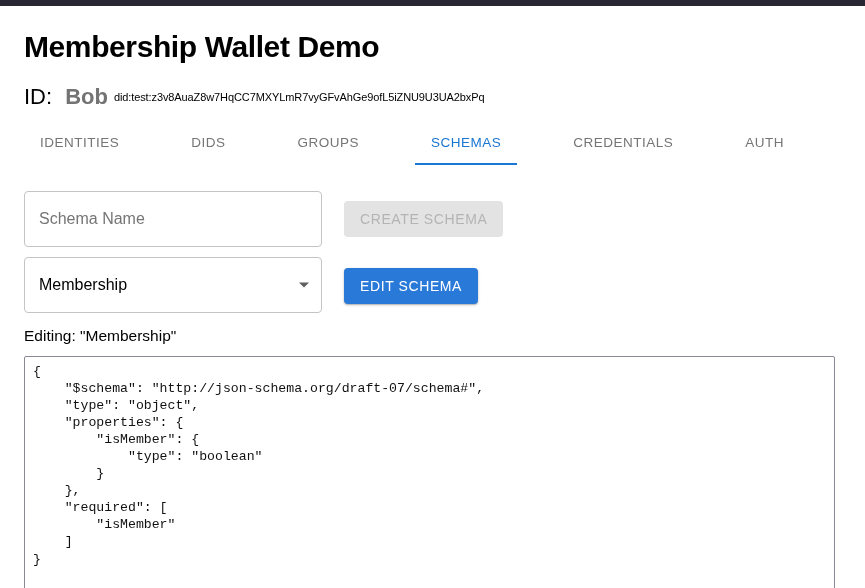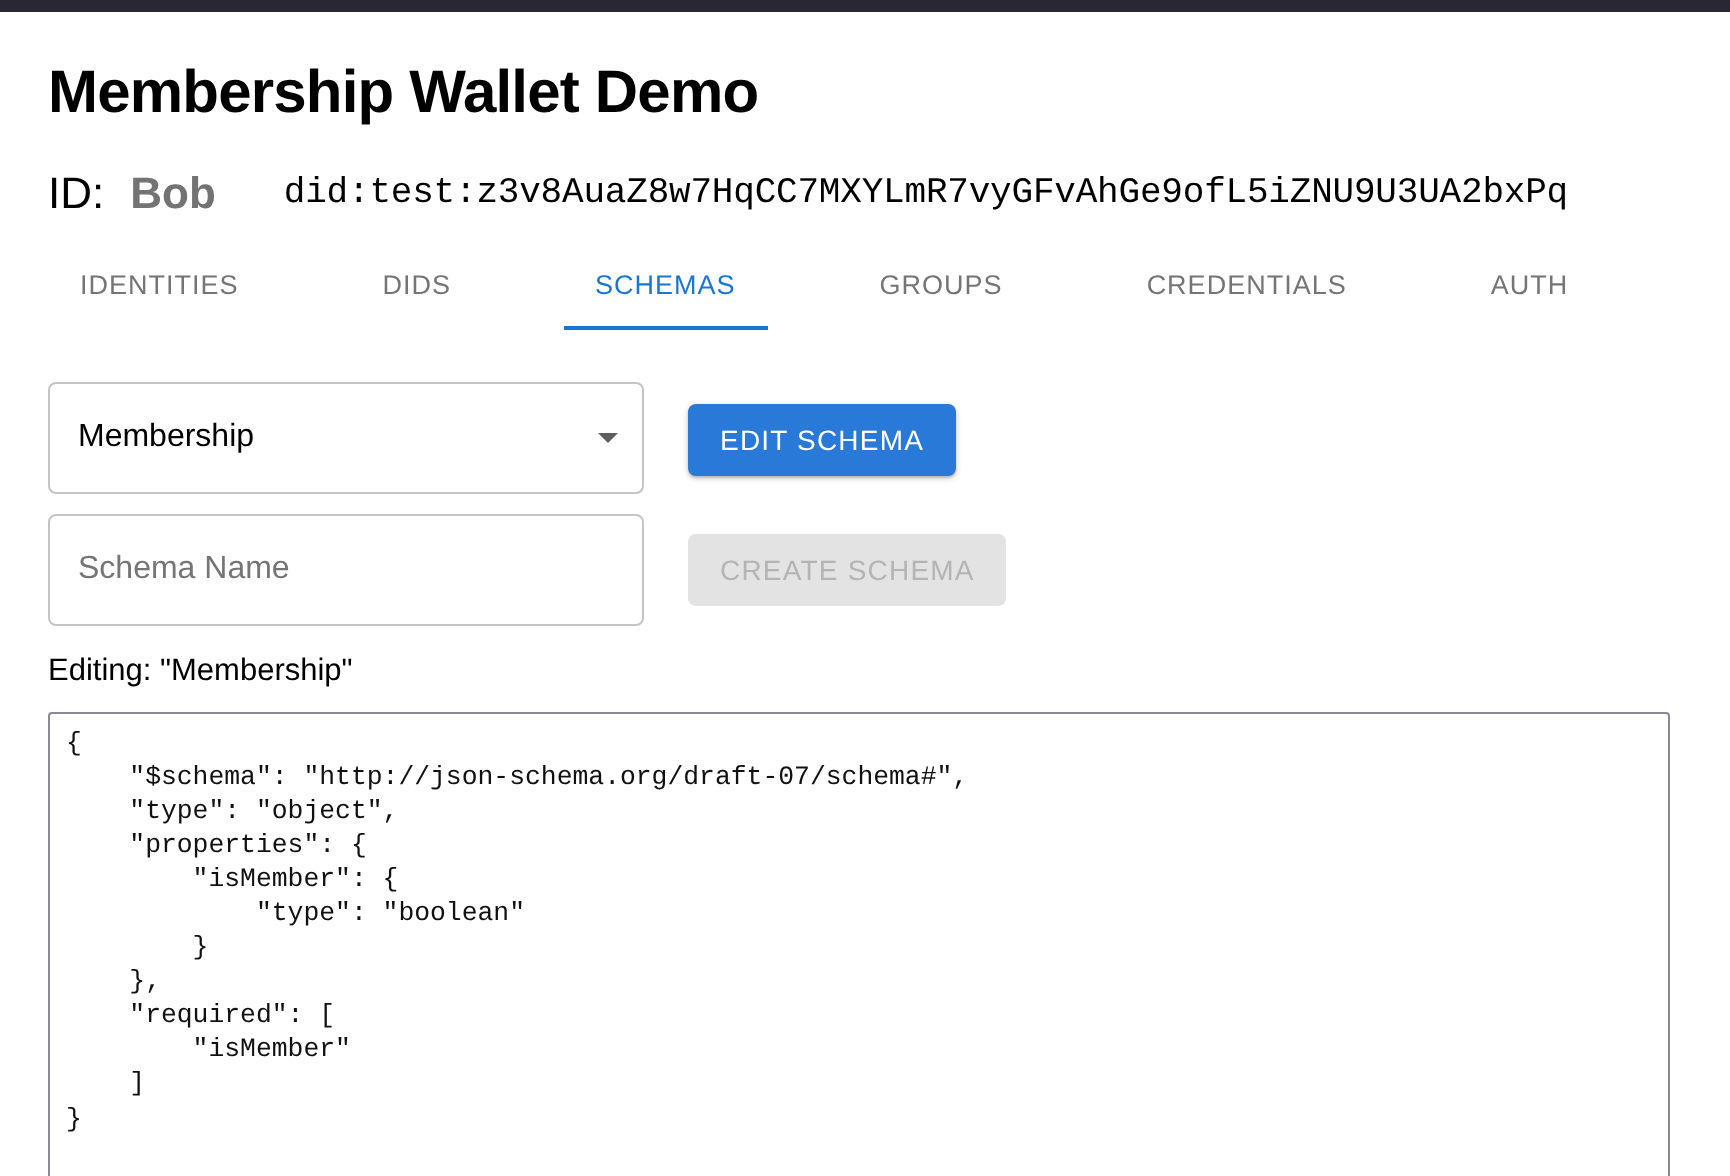--- a/index.html
+++ b/index.html
@@ -43,24 +43,24 @@
     font-weight: 400;
     color: #000;
   }
   .id-name {
     font-size: 22px;
     font-weight: bold;
     color: #737373;
     margin-left: 13px;
   }
   .id-did {
-    font-family: Liberation Mono, monospace;
-    font-size: 18px;
-    color: #000;
-    margin-left: 34px;
+    font-family: Liberation Sans, sans-serif;
+    font-size: 11px;
+    color: #000;
+    margin-left: 6px;
     letter-spacing: -0.1px;
     white-space: nowrap;
   }
   #tabs {
     display: flex;
     align-items: flex-start;
     margin-top: 16px;
     height: 42px;
     position: relative;
     gap: 40px;
@@ -198,41 +198,41 @@
 
   <div id="id-row">
     <span class="id-label">ID:</span>
     <span class="id-name">Bob</span>
     <span class="id-did">did:test:z3v8AuaZ8w7HqCC7MXYLmR7vyGFvAhGe9ofL5iZNU9U3UA2bxPq</span>
   </div>
 
   <div id="tabs">
     <button class="tab">IDENTITIES</button>
     <button class="tab">DIDS</button>
+    <button class="tab">GROUPS</button>
     <button class="tab active">SCHEMAS</button>
-    <button class="tab">GROUPS</button>
     <button class="tab">CREDENTIALS</button>
     <button class="tab">AUTH</button>
   </div>
 
   <div id="form-area">
+
+    <div class="form-row">
+      <div class="mui-field">
+        <span class="placeholder">Schema Name</span>
+      </div>
+      <button class="mui-btn disabled btn-slot-top">CREATE SCHEMA</button>
+    </div>
 
     <div class="form-row">
       <div class="mui-field">
         <span class="value">Membership</span>
         <span class="select-arrow"></span>
       </div>
       <button class="mui-btn primary btn-slot-bottom">EDIT SCHEMA</button>
-    </div>
-
-    <div class="form-row">
-      <div class="mui-field">
-        <span class="placeholder">Schema Name</span>
-      </div>
-      <button class="mui-btn disabled btn-slot-top">CREATE SCHEMA</button>
     </div>
 
     <div id="editing-label">Editing: "Membership"</div>
 
     <textarea id="json-editor" spellcheck="false" style="">{
     "$schema": "http://json-schema.org/draft-07/schema#",
     "type": "object",
     "properties": {
         "isMember": {
             "type": "boolean"

